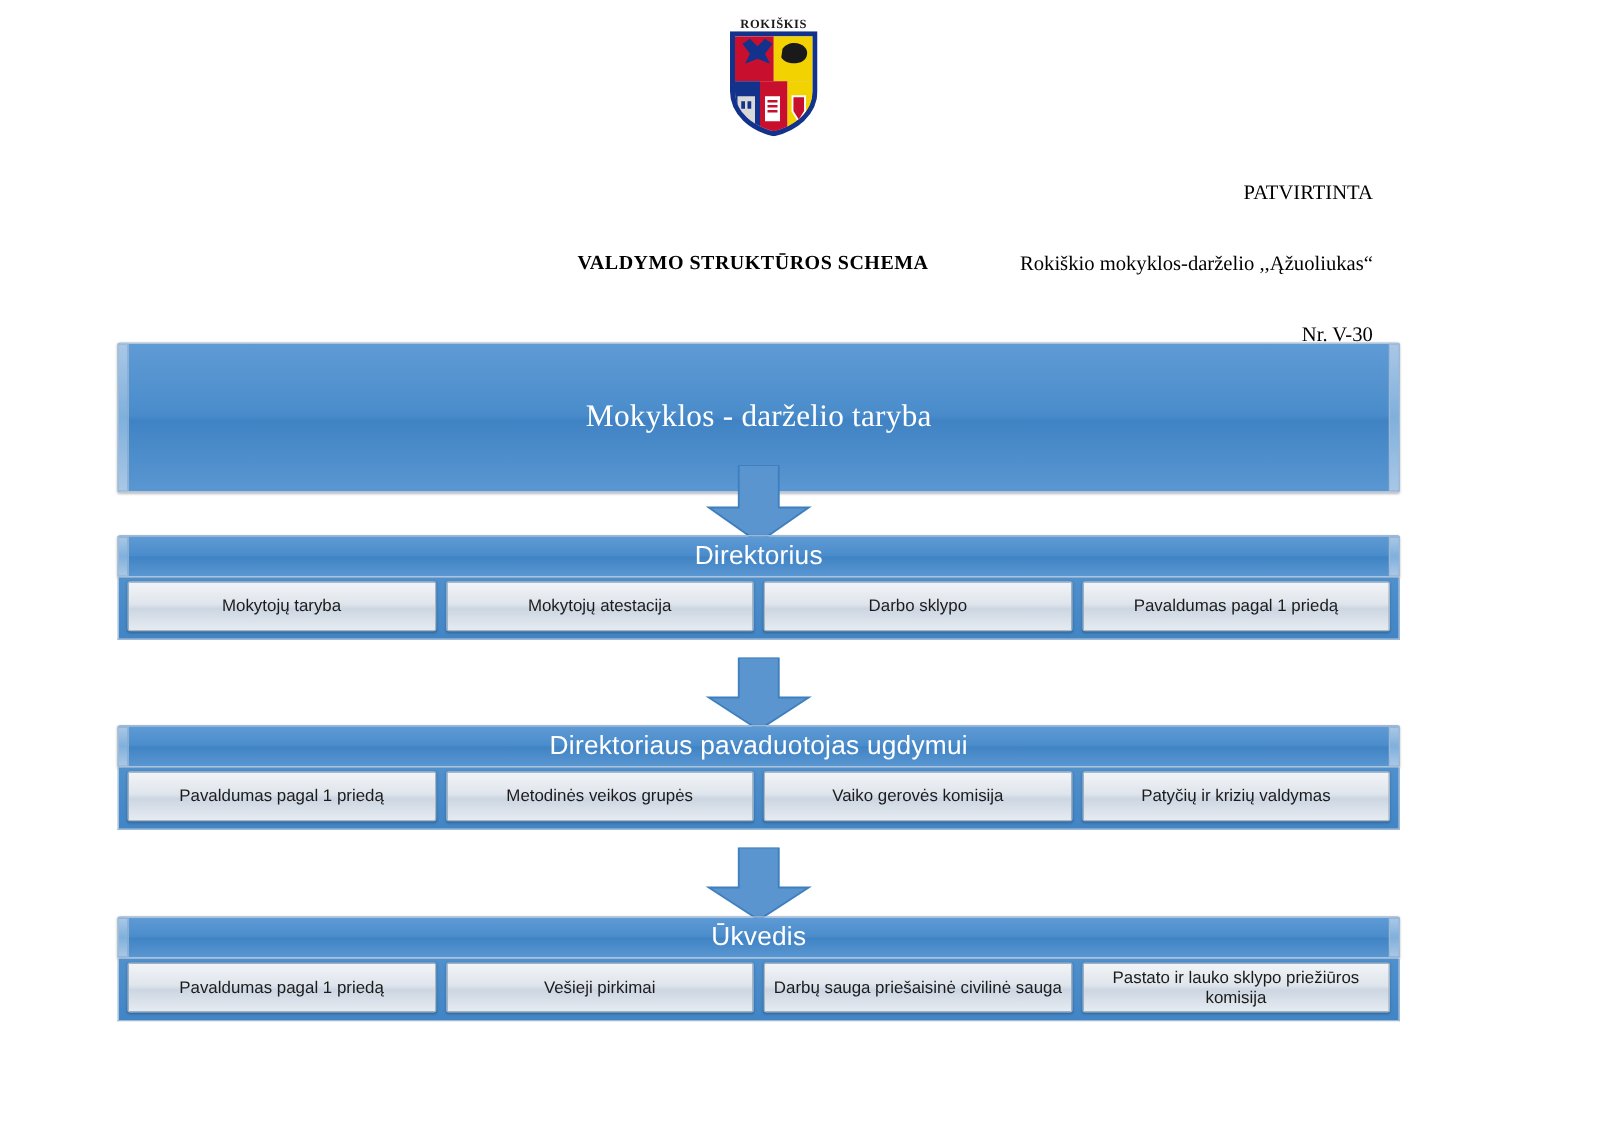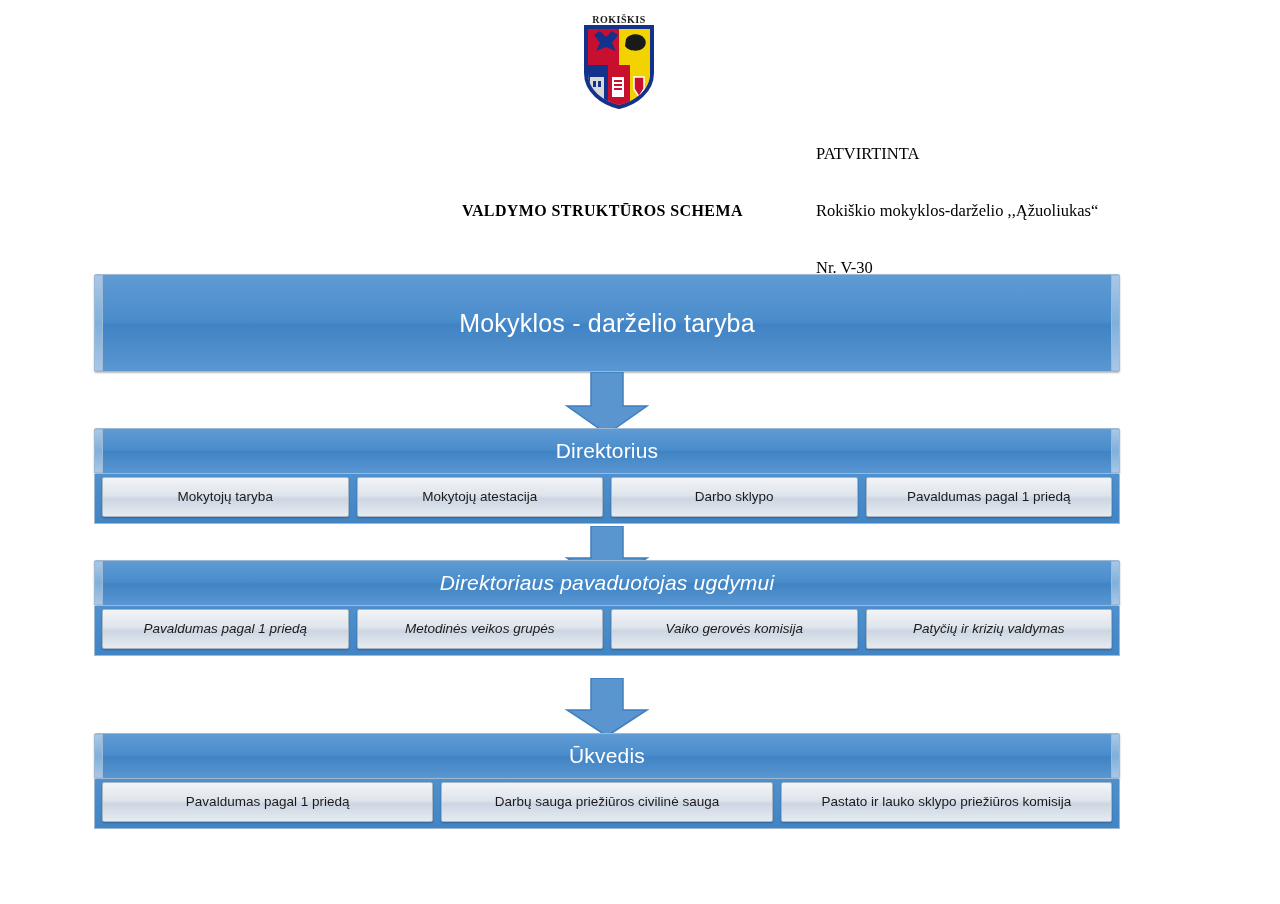--- a/index.html
+++ b/index.html
@@ -40,20 +40,21 @@
 
   #approval-block {
     position: absolute;
     left: 816px;
     top: 106px;
     font-family: "Liberation Serif", serif;
     font-size: 16.5px;
     line-height: 19px;
     color: #000;
     white-space: pre;
+    text-align: right;
   }
   #approval-block div { white-space: pre; }
 
   #scheme-title {
     position: absolute;
     left: 462px;
     top: 202px;
     font-family: "Liberation Serif", serif;
     font-size: 16px;
     font-weight: bold;
@@ -64,21 +65,21 @@
   .band {
     position: absolute;
     left: 94px;
     width: 1026px;
     box-sizing: border-box;
   }
 
   .main-bar {
     position: relative;
     box-sizing: border-box;
-    height: 46px;
+    height: 34px;
     border: 1px solid #9fb8d4;
     border-radius: 2px;
     background: linear-gradient(to bottom, #5f9bd5 0%, #4a8ccb 48%, #4083c4 52%, #5a97d2 100%);
     box-shadow: 0 1px 2px rgba(0,0,0,0.28);
     display: flex;
     align-items: center;
     justify-content: center;
   }
   .main-bar .cap-left,
   .main-bar .cap-right {
@@ -92,21 +93,21 @@
   }
   .main-bar .cap-left { left: -1px; }
   .main-bar .cap-right { right: -1px; }
   .main-bar .bar-label {
     color: #ffffff;
     font-size: 21px;
     letter-spacing: 0.2px;
     text-align: center;
     z-index: 2;
   }
-  .top-bar { height: 98px; }
+  .top-bar { height: 120px; font-family: Liberation Serif, serif; }
   .top-bar .bar-label { font-size: 25px; }
 
   
   .sub-row {
     position: relative;
     display: flex;
     gap: 8px;
     padding: 3px 7px 6px 7px;
     box-sizing: border-box;
     background: linear-gradient(to bottom, #4f90cd 0%, #4285c5 100%);
@@ -138,21 +139,21 @@
     left: 561px;
     width: 92px;
   }
   .arrow svg { display: block; }
 
   
   #band-taryba   { top: 274px; }
   #arrow-1       { top: 372px; height: 64px; }
   #band-direktorius { top: 428px; }
   #arrow-2       { top: 526px; height: 60px; }
-  #band-pavaduotojas { top: 560px; font-style: italic; }
+  #band-pavaduotojas { top: 580px; }
   #arrow-3       { top: 678px; height: 60px; }
   #band-ukvedis  { top: 733px; }
 </style>
 </head>
 <body>
 
 <div id="crest">
   <div class="crest-label">ROKIŠKIS</div>
   <svg width="70" height="84" viewBox="0 0 70 84">
     <path d="M2 2 H68 V48 C68 66 52 78 35 82 C18 78 2 66 2 48 Z" fill="#d9d9d9" stroke="#13328c" stroke-width="4"></path>
@@ -240,16 +241,17 @@
 </div>
 
 <div class="band" id="band-ukvedis">
   <div class="main-bar">
     <span class="cap-left"></span>
     <span class="cap-right"></span>
     <span class="bar-label">Ūkvedis</span>
   </div>
   <div class="sub-row">
     <div class="sub-box">Pavaldumas pagal  1 priedą</div>
-    <div class="sub-box">Darbų sauga priežiūros civilinė sauga</div>
+    <div class="sub-box">Vešieji pirkimai</div>
+    <div class="sub-box">Darbų sauga priešaisinė civilinė sauga</div>
     <div class="sub-box">Pastato ir lauko sklypo priežiūros komisija</div>
   </div>
 </div>
 
 </body></html>

